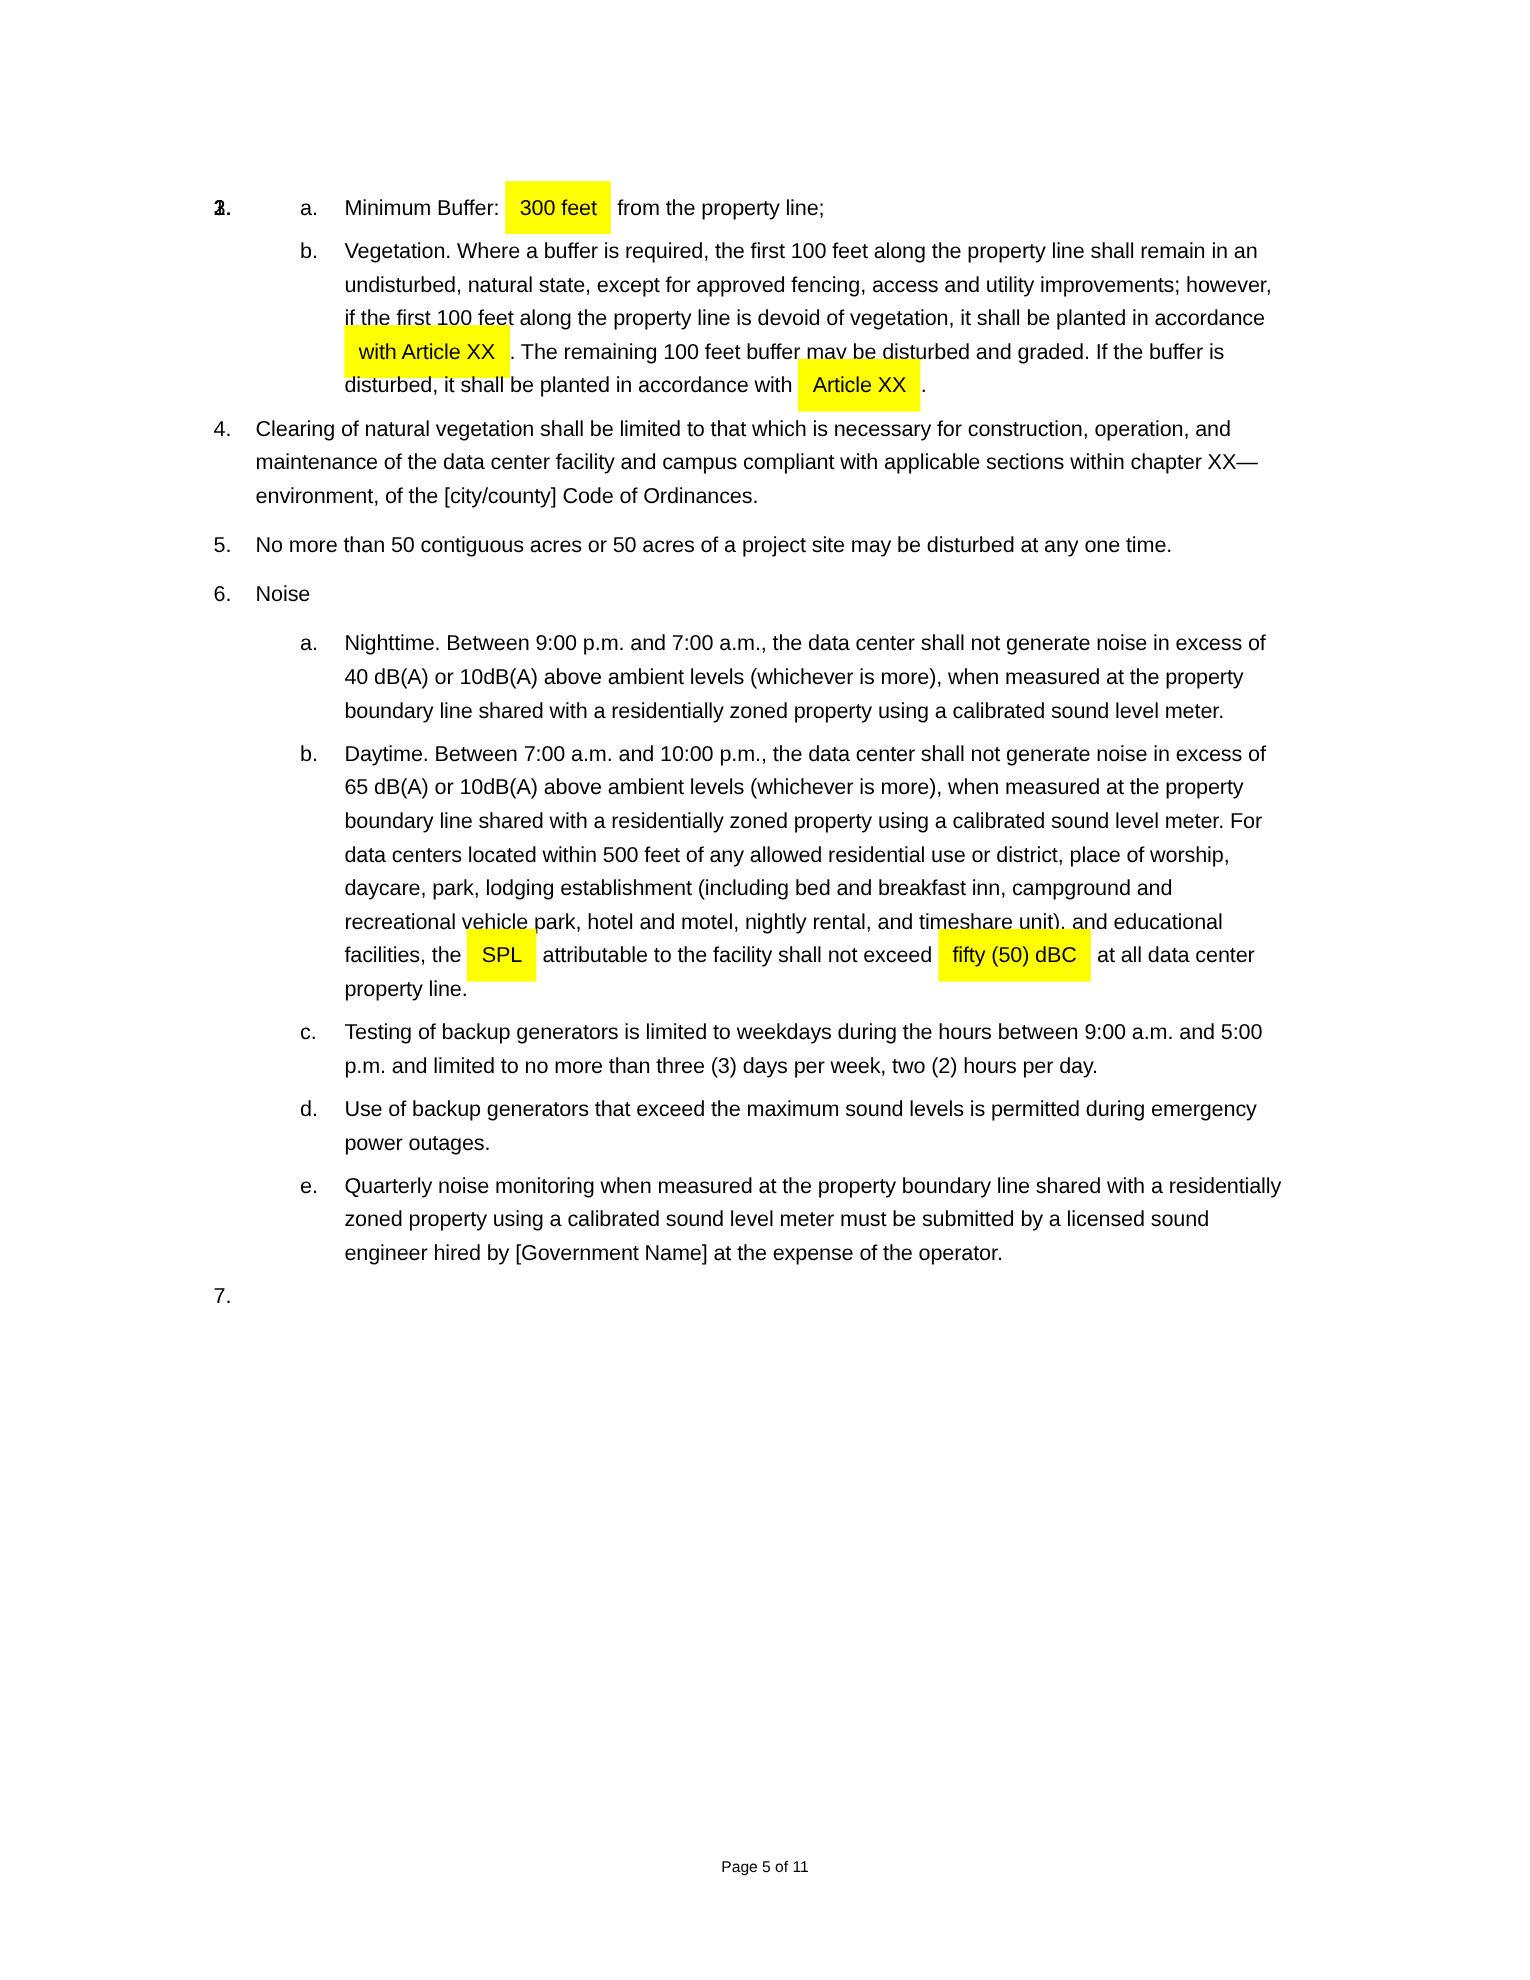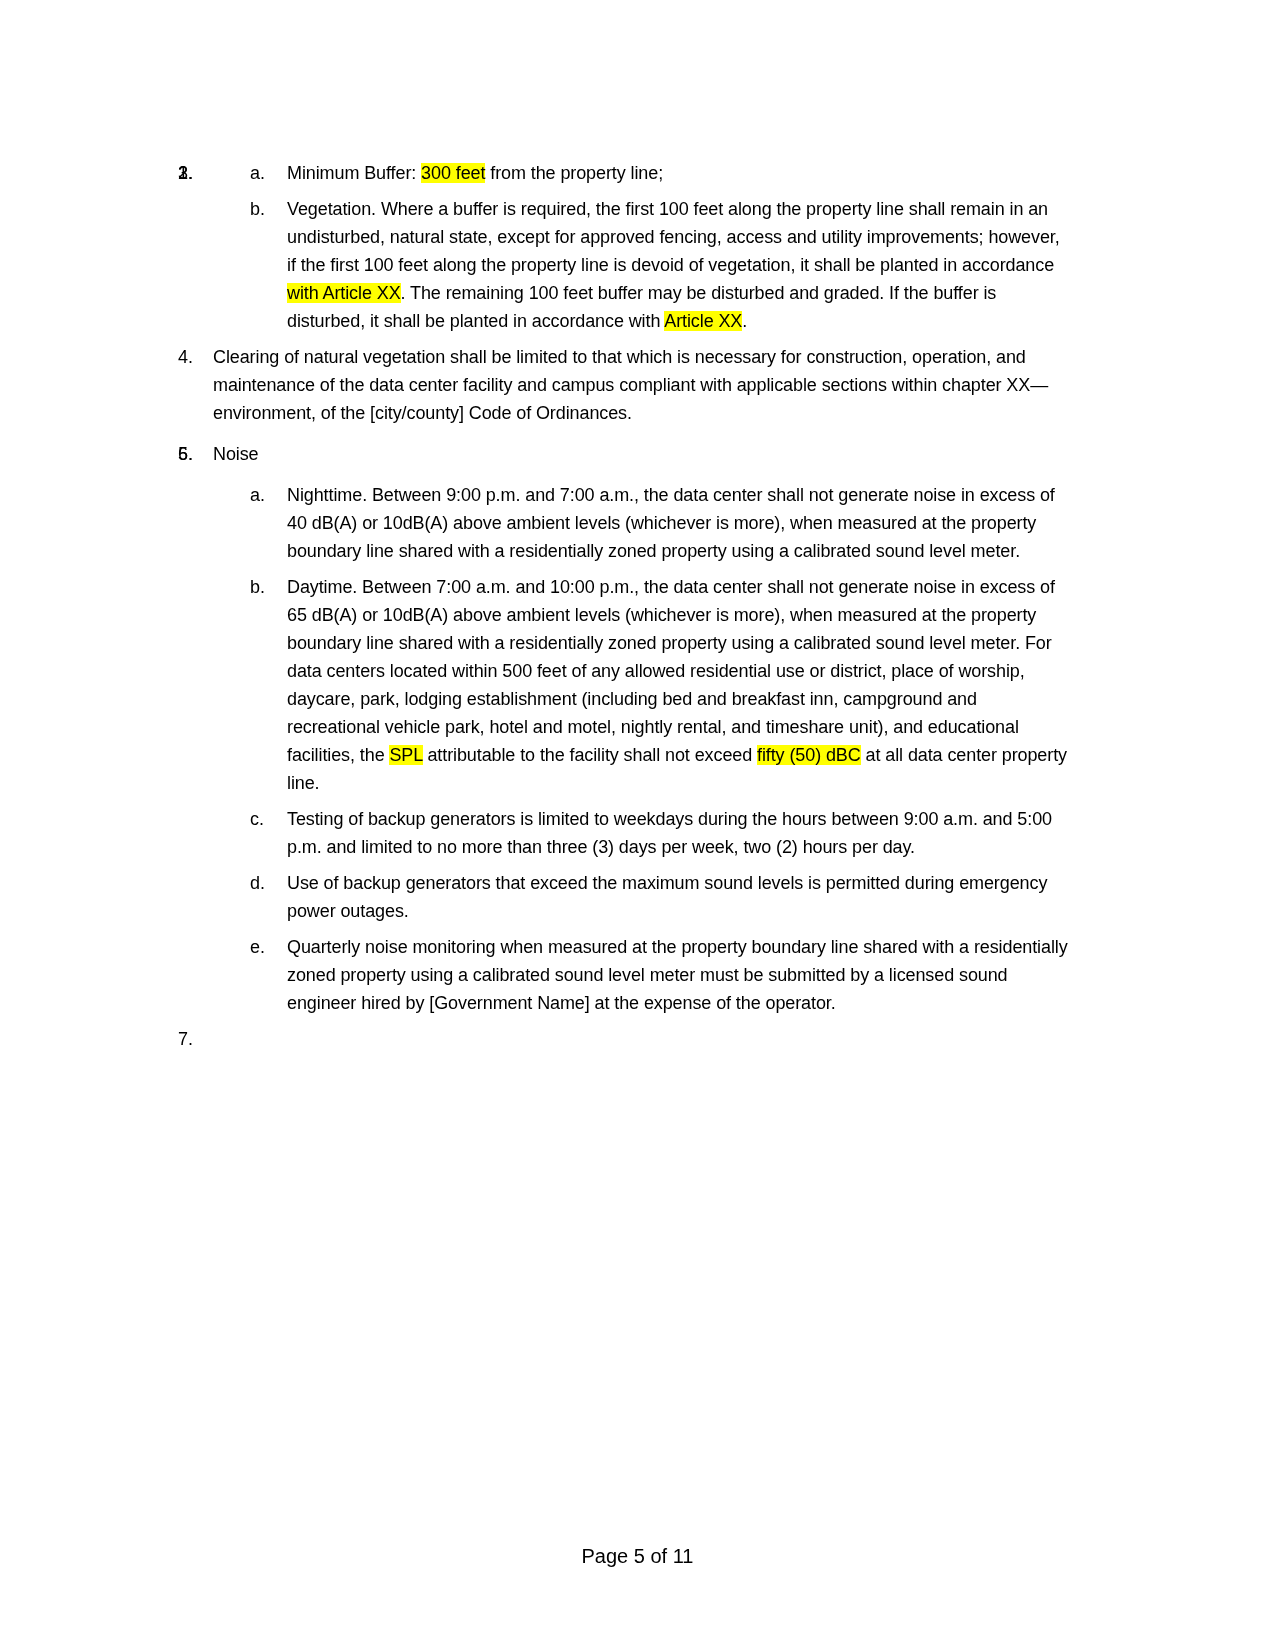--- a/index.html
+++ b/index.html
@@ -44,29 +44,29 @@
     padding-left: 287px;
     padding-right: 206px;
     margin-bottom: 8px;
   }
   .level-2 .marker {
     left: 250px;
   }
   mark {
     background: var(--hl, #ffff00);
     color: inherit;
-    padding: 0;
+    padding: 12px;
   }
   .footer {
     position: absolute;
     top: 1546px;
     left: 0;
     width: 100%;
     text-align: center;
-    font-size: 20px;
+    font-size: 13px;
     line-height: 20px;
     letter-spacing: 0;
   }
 </style>
 </head>
 <body>
 
 <div class="page">
 
   <div class="content">
@@ -87,20 +87,21 @@
         <div class="li level-2">
     <span class="marker">b.</span>
     <span class="text">Vegetation. Where a buffer is required, the first 100 feet along the property line shall remain in an undisturbed, natural state, except for approved fencing, access and utility improvements; however, if the first 100 feet along the property line is devoid of vegetation, it shall be planted in accordance <mark>with Article XX</mark>. The remaining 100 feet buffer may be disturbed and graded. If the buffer is disturbed, it shall be planted in accordance with <mark>Article XX</mark>.</span>
   </div>
         <div class="li level-1">
     <span class="marker">4.</span>
     <span class="text">Clearing of natural vegetation shall be limited to that which is necessary for construction, operation, and maintenance of the data center facility and campus compliant with applicable sections within chapter XX—environment, of the [city/county] Code of Ordinances.</span>
   </div>
         <div class="li level-1">
     <span class="marker">5.</span>
+    <span class="text">No more than 50 contiguous acres or 50 acres of a project site may be disturbed at any one time.</span>
   </div>
         <div class="li level-1">
     <span class="marker">6.</span>
     <span class="text">Noise</span>
   </div>
         <div class="li level-2">
     <span class="marker">a.</span>
     <span class="text">Nighttime. Between 9:00 p.m. and 7:00 a.m., the data center shall not generate noise in excess of 40 dB(A) or 10dB(A) above ambient levels (whichever is more), when measured at the property boundary line shared with a residentially zoned property using a calibrated sound level meter.</span>
   </div>
         <div class="li level-2">

